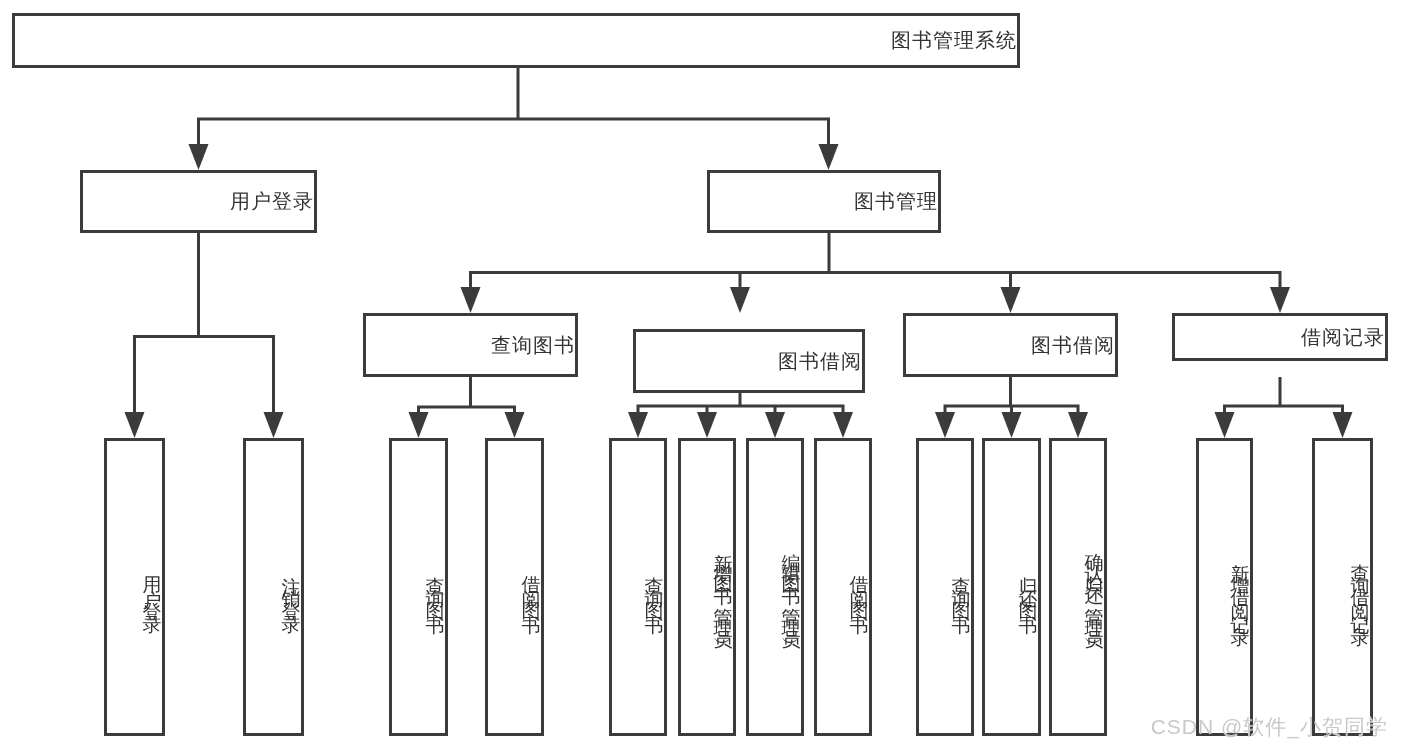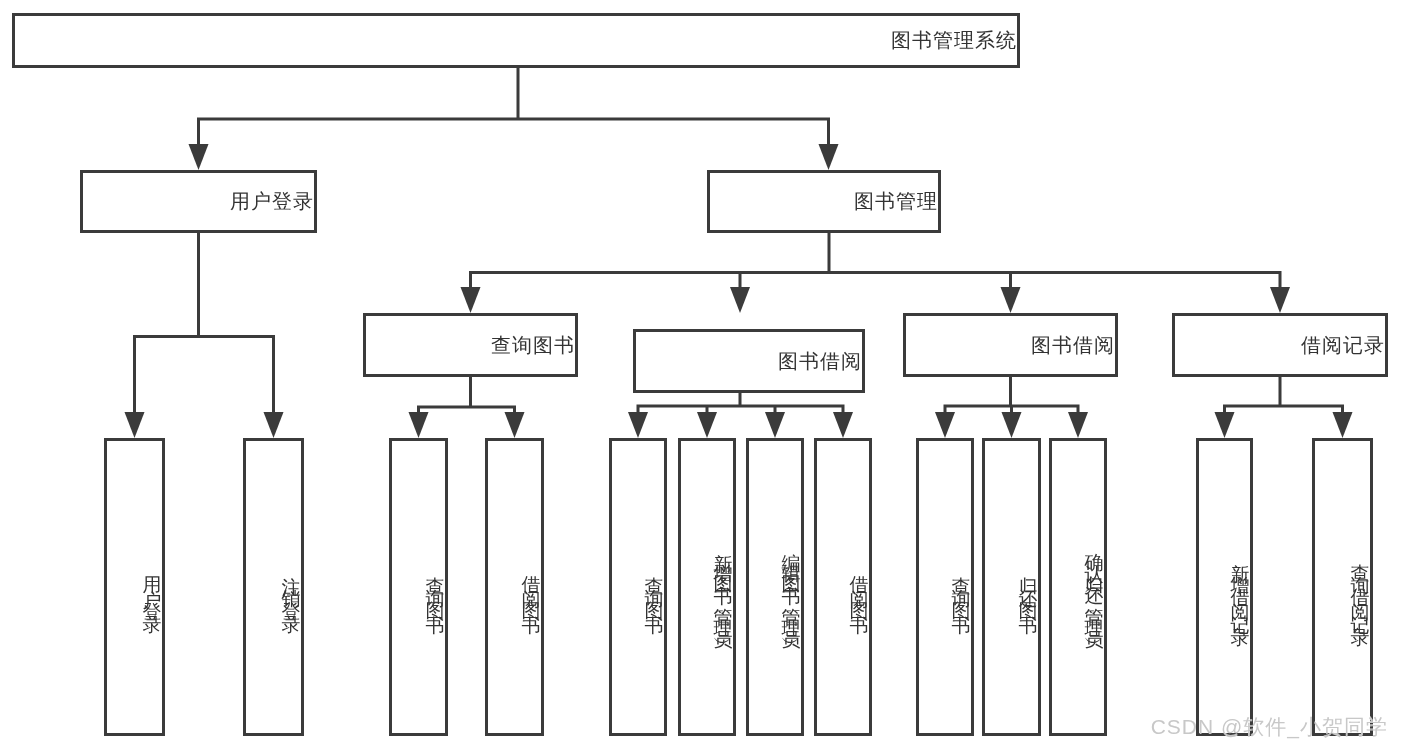--- a/index.html
+++ b/index.html
@@ -102,21 +102,21 @@
 
   <div class="node" style="left:363px;top:313px;width:215px;height:64px">
     <span>查询图书</span>
   </div>
   <div class="node" style="left:633px;top:329px;width:232px;height:64px">
     <span>图书借阅</span>
   </div>
   <div class="node" style="left:903px;top:313px;width:215px;height:64px">
     <span>图书借阅</span>
   </div>
-  <div class="node" style="left:1172px;top:313px;width:216px;height:64px">
+  <div class="node" style="left:1172px;top:313px;width:216px;height:48px">
     <span>借阅记录</span>
   </div>
 
   <div class="node v-node" style="left:104px;width:61px">
     <span class="vtxt">用户登录</span>
   </div>
   <div class="node v-node" style="left:243px;width:61px">
     <span class="vtxt">注销登录</span>
   </div>
 

